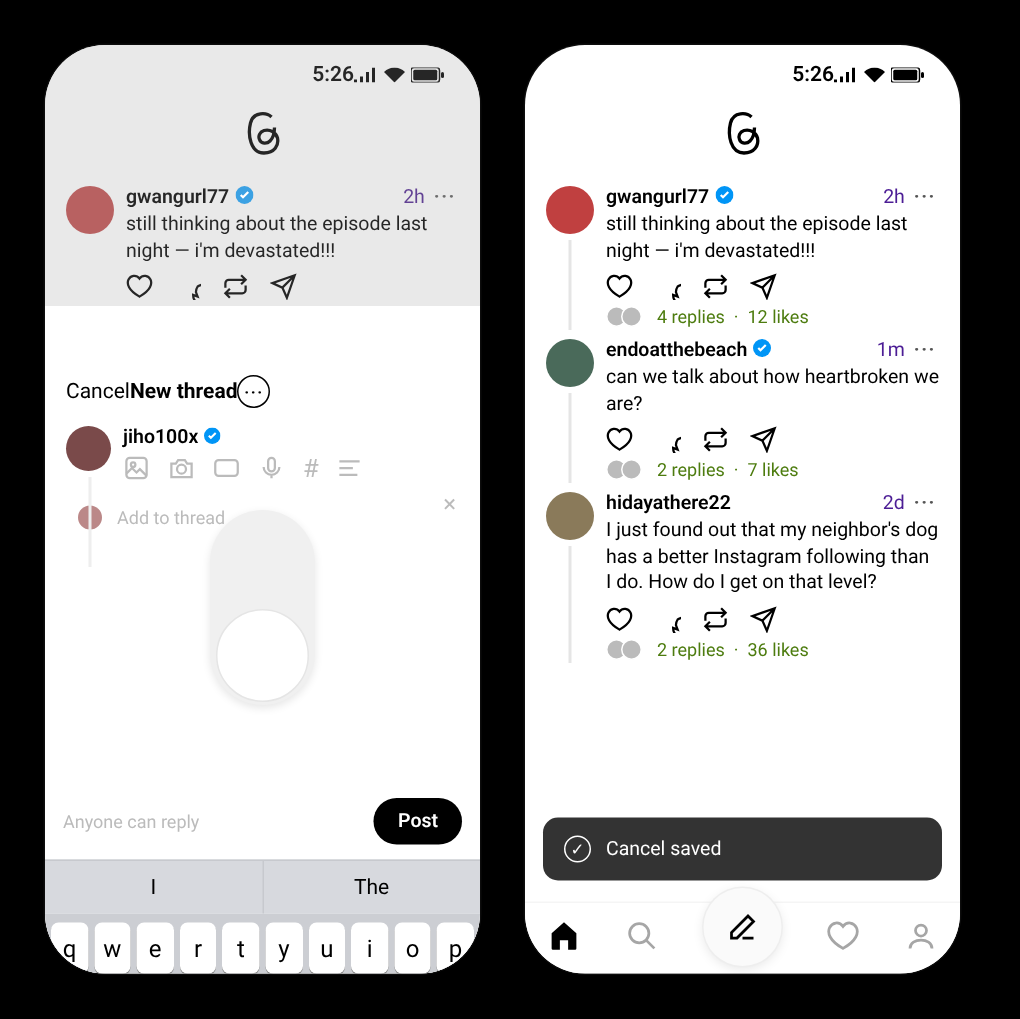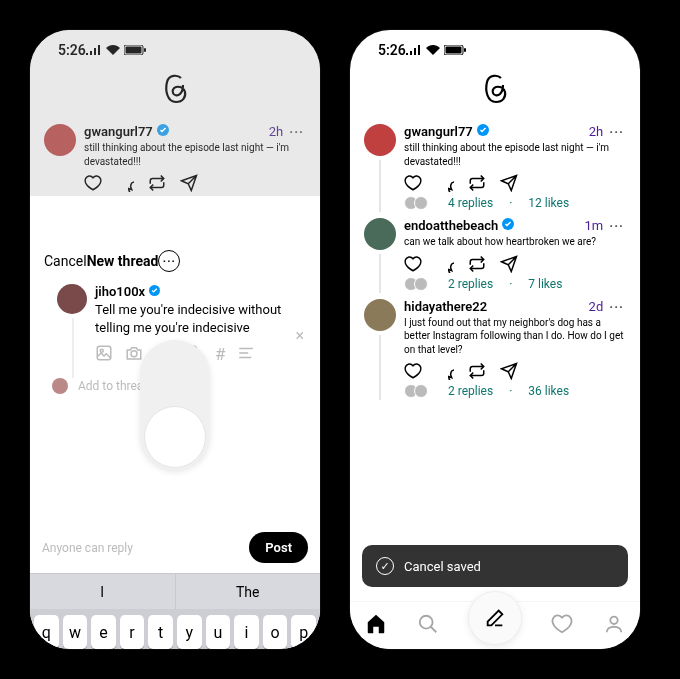--- a/index.html
+++ b/index.html
@@ -19,21 +19,21 @@
     border-radius: 40px;
     overflow: hidden;
     position: relative;
     box-shadow: 0 0 0 1px rgba(255,255,255,0.05);
   }
   
   .status-bar {
     height: 40px;
     display: flex;
     align-items: center;
-    justify-content: flex-start;
+    justify-content: flex-end;
     padding: 0 24px 0 28px;
     font-size: 14px;
     font-weight: 600;
   }
   .status-icons { display: flex; gap: 4px; align-items: center; }
   
   .threads-logo {
     text-align: center;
     padding: 4px 0 8px;
   }
@@ -64,23 +64,23 @@
   .post-head {
     display: flex;
     align-items: center;
     gap: 4px;
     font-size: 13px;
   }
   .post-head .username { font-weight: 600; }
   .post-head .verified { color: #0095f6; font-size: 11px; }
   .post-head .time { color: #4c1d95; margin-left: auto; }
   .post-head .more { color: #555; padding: 0 2px; font-weight: bold; letter-spacing: 1px; }
-  .post-text { font-size: 10px; line-height: 1.35; margin: 2px 0 6px; }
+  .post-text { font-size: 13px; line-height: 1.35; margin: 2px 0 6px; }
   .post-actions { display: flex; gap: 14px; font-size: 15px; color: #111; margin: 4px 0; }
-  .post-meta { font-size: 12px; color: #0f766e; display: flex; gap: 16px; align-items: center; }
+  .post-meta { font-size: 12px; color: #4d7c0f; display: flex; gap: 6px; align-items: center; }
   .avatar-cluster { display: flex; margin-right: 4px; }
   .avatar-cluster span {
     width: 14px; height: 14px; border-radius: 50%;
     background: #bbb; border: 1.5px solid #fff; margin-left: -4px;
   }
   .avatar-cluster span:first-child { margin-left: 0; }
   
   .dim-bg { filter: grayscale(20%) opacity(0.85); background: #e5e5e5; padding-top: 0; }
   .phone1-top { background: #e5e5e5; }
   .composer-sheet {
@@ -101,21 +101,21 @@
     font-size: 14px;
   }
   .composer-head .cancel { font-weight: 400; }
   .composer-head .title { font-weight: 700; }
   .composer-head .more-circle {
     width: 22px; height: 22px; border-radius: 50%;
     border: 1.5px solid #000;
     display: flex; align-items: center; justify-content: center;
     font-size: 11px; letter-spacing: 1px; font-weight: bold;
   }
-  .compose-body { padding: 2px 14px; display: flex; gap: 8px; position: relative; margin-left: 13px; }
+  .compose-body { padding: 2px 14px; display: flex; gap: 8px; position: relative; }
   .compose-body::after {
     content: '';
     position: absolute;
     left: 29px; top: 36px; height: 60px; width: 2px; background: #eee;
   }
   .compose-avatar {
     width: 30px; height: 30px; border-radius: 50%; background: #999; flex: none;
   }
   .compose-main { flex: 1; }
   .compose-user { font-size: 13px; font-weight: 600; display: flex; align-items: center; gap: 4px; }
@@ -314,21 +314,20 @@
       <div class="compose-main">
         <div class="compose-user">
           <span>jiho100x</span>
           <span class="verified">
             <svg width="11" height="11" viewBox="0 0 12 12">
                 <circle cx="6" cy="6" r="6" fill="#0095f6"></circle>
                 <path d="M3.5 6l1.5 1.5L8.5 4" stroke="#fff" stroke-width="1.5" fill="none"></path>
               </svg>
           </span>
         </div>
-        <div class="compose-text">Tell me you're indecisive without telling me you're indecisive</div>
         <div class="compose-attach">
           <svg width="18" height="18" viewBox="0 0 24 24">
               <rect x="3" y="3" width="18" height="18" rx="3" fill="none" stroke="#bbb" stroke-width="2"></rect>
               <circle cx="9" cy="9" r="2" fill="none" stroke="#bbb" stroke-width="2"></circle>
               <path d="M3 17l5-5 4 4 3-3 6 6" fill="none" stroke="#bbb" stroke-width="2"></path>
             </svg>
           <svg width="18" height="18" viewBox="0 0 24 24">
               <path fill="none" stroke="#bbb" stroke-width="2" d="M3 8h4l2-3h6l2 3h4v12H3z"></path>
               <circle cx="12" cy="13" r="4" fill="none" stroke="#bbb" stroke-width="2"></circle>
             </svg>

